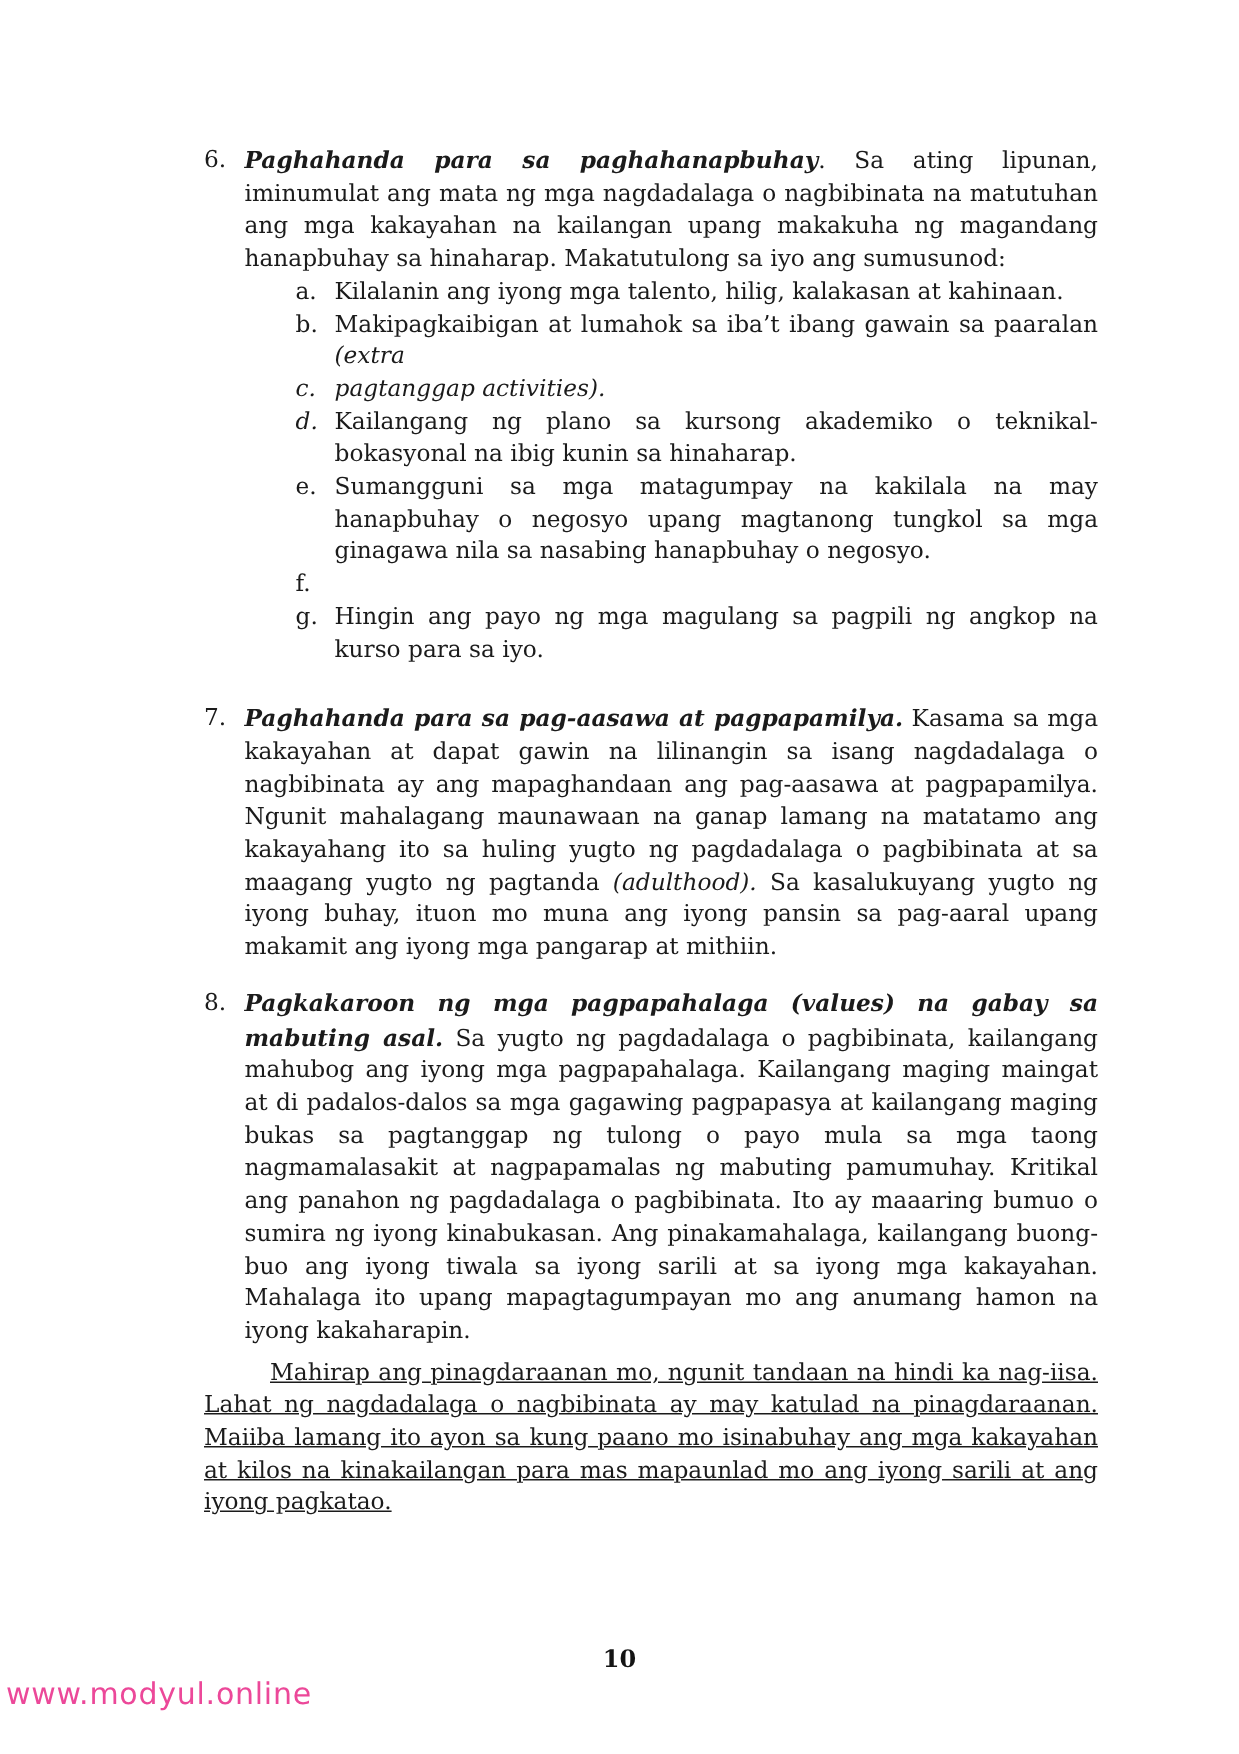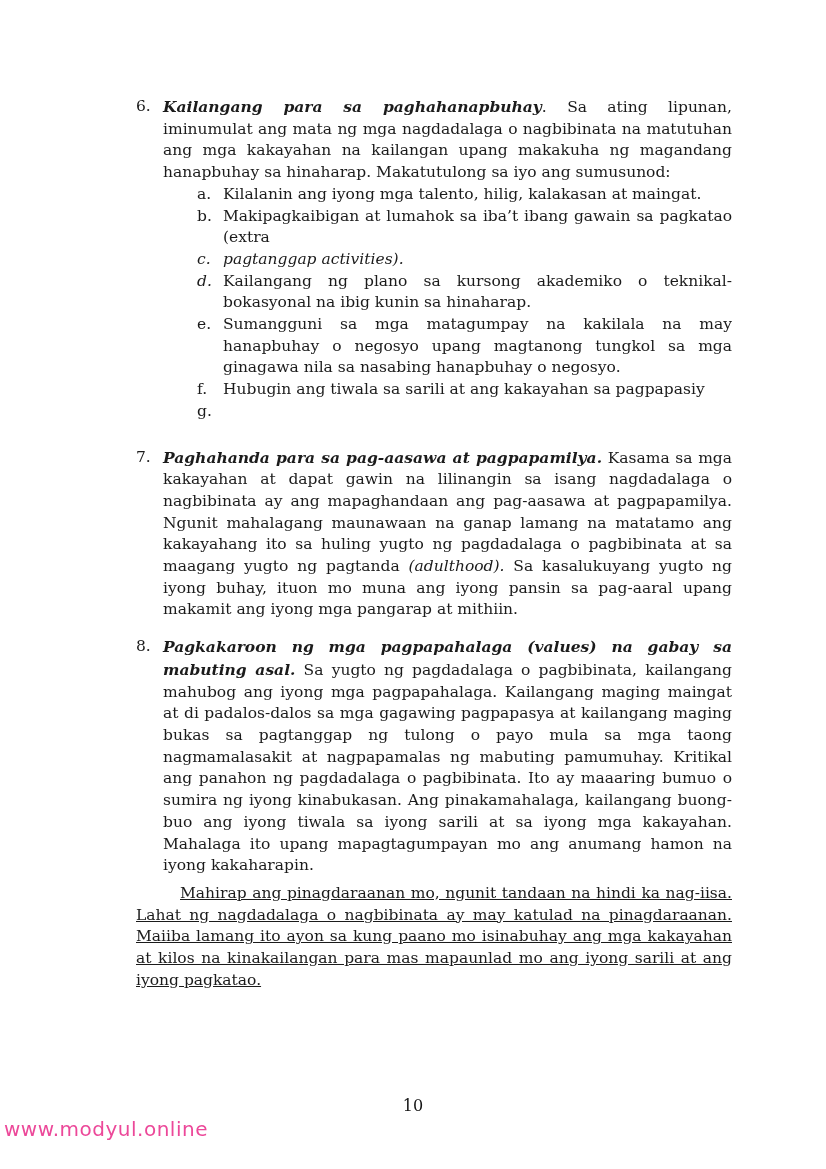--- a/index.html
+++ b/index.html
@@ -22,66 +22,66 @@
   .item-num { flex: 0 0 27px; width: 27px; }
   .item-body { flex: 1; min-width: 0; }
   .para { text-align: justify; }
   .sub-item { display: flex; }
   .sub-letter { flex: 0 0 26px; margin-left: 34px; }
   .sub-text { flex: 1; min-width: 0; text-align: justify; }
   .italic { font-style: italic; }
   .closing { text-align: justify; text-indent: 44px; text-decoration: underline; }
   .page-number {
     position: absolute; left: 0; top: 1096px; width: 100%;
-    text-align: center; font-size: 16px; color: #141414;
+    text-align: center; font-size: 16px; color: #141414; font-weight: bold;
   }
   .watermark {
     position: absolute; left: 4px; top: 1117px; width: 100%;
     text-align: left;
     font-family: "DejaVu Sans", "Liberation Sans", sans-serif;
     font-size: 20px; color: #ec4899; letter-spacing: 0.5px;
   }
 </style>
 </head>
 <body>
 
 <div class="page">
   <main class="content">
 
     <section class="list-item li-6">
       <span class="item-num">6.</span>
       <div class="item-body">
-        <p class="para"><span style="font-style: italic; font-weight: bold;">Kailangang para sa paghahanapbuhay</span><span>. Sa ating lipunan, iminumulat ang mata ng mga nagdadalaga o nagbibinata na matutuhan ang mga kakayahan na kailangan upang makakuha ng magandang hanapbuhay sa hinaharap. Makatutulong sa iyo ang sumusunod:</span></p>
+        <p class="para"><span style="font-style: italic; font-weight: bold;">Paghahanda para sa paghahanapbuhay</span><span>. Sa ating lipunan, iminumulat ang mata ng mga nagdadalaga o nagbibinata na matutuhan ang mga kakayahan na kailangan upang makakuha ng magandang hanapbuhay sa hinaharap. Makatutulong sa iyo ang sumusunod:</span></p>
         <div class="sub-list">
           <div class="sub-item">
             <span class="sub-letter">a.</span>
-            <p class="sub-text"><span>Kilalanin ang iyong mga talento, hilig, kalakasan at maingat.</span></p>
+            <p class="sub-text"><span>Kilalanin ang iyong mga talento, hilig, kalakasan at kahinaan.</span></p>
           </div>
           <div class="sub-item">
             <span class="sub-letter">b.</span>
-            <p class="sub-text"><span>Makipagkaibigan at lumahok sa iba’t ibang gawain sa pagkatao </span><span style="">(extra</span></p>
+            <p class="sub-text"><span>Makipagkaibigan at lumahok sa iba’t ibang gawain sa paaralan </span><span style="font-style: italic;">(extra</span></p>
           </div>
           <div class="sub-item">
             <span class="sub-letter italic">c.</span>
             <p class="sub-text"><span style="font-style: italic;">pagtanggap activities).</span></p>
           </div>
           <div class="sub-item">
             <span class="sub-letter italic">d.</span>
             <p class="sub-text"><span>Kailangang ng plano sa kursong akademiko o teknikal-bokasyonal na ibig kunin sa hinaharap.</span></p>
           </div>
           <div class="sub-item">
             <span class="sub-letter">e.</span>
             <p class="sub-text"><span>Sumangguni sa mga matagumpay na kakilala na may hanapbuhay o negosyo upang magtanong tungkol sa mga ginagawa nila sa nasabing hanapbuhay o negosyo.</span></p>
           </div>
           <div class="sub-item">
             <span class="sub-letter">f.</span>
-            <p class="sub-text"><span>Hubugin ang tiwala sa sarili at ang kakayahan sa pagpapasiy</span></p>
           </div>
           <div class="sub-item">
             <span class="sub-letter">g.</span>
+            <p class="sub-text"><span>Hingin ang payo ng mga magulang sa pagpili ng angkop na kurso para sa iyo.</span></p>
           </div>
         </div>
       </div>
     </section>
 
     <section class="list-item li-7">
       <span class="item-num">7.</span>
       <div class="item-body">
         <p class="para"><span style="font-style: italic; font-weight: bold;">Paghahanda para sa pag-aasawa at pagpapamilya.</span><span> Kasama sa mga kakayahan at dapat gawin na lilinangin sa isang nagdadalaga o nagbibinata ay ang mapaghandaan ang pag-aasawa at pagpapamilya. Ngunit mahalagang maunawaan na ganap lamang na matatamo ang kakayahang ito sa huling yugto ng pagdadalaga o pagbibinata at sa maagang yugto ng pagtanda </span><span style="font-style: italic;">(adulthood).</span><span> Sa kasalukuyang yugto ng iyong buhay, ituon mo muna ang iyong pansin sa pag-aaral upang makamit ang iyong mga pangarap at mithiin.</span></p>
       </div>

